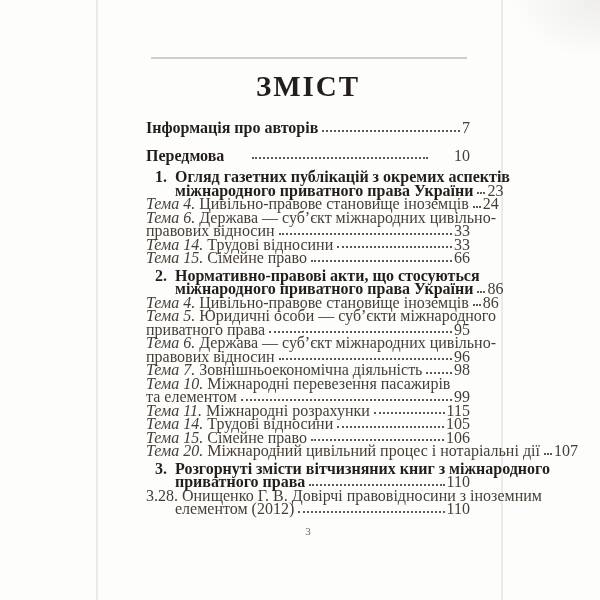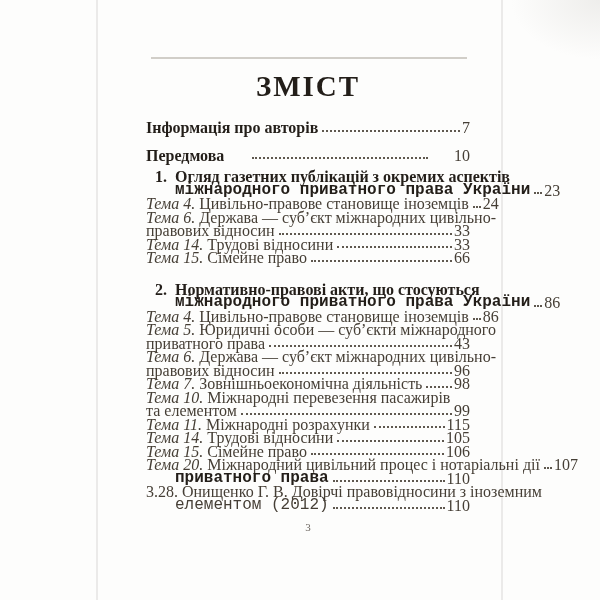--- a/index.html
+++ b/index.html
@@ -23,27 +23,27 @@
   h1.title{
     margin:12px 0 0 0;text-align:center;
     font-size:29px;line-height:30px;font-weight:bold;letter-spacing:2px;
     color:var(--bold,#231e19);
   }
   #toc{margin-top:20px;}
   .row{display:flex;align-items:flex-end;line-height:13.5px;font-size:16px;}
   .row .txt{white-space:nowrap;}
   .b{font-weight:bold;color:var(--bold,#231e19);}
   .it{font-style:italic;}
-  .ind{padding-left:29px;font-family:Liberation Mono, monospace;}
+  .ind{padding-left:29px;}
   .secnum{display:inline-block;width:20px;margin-left:9px;font-weight:bold;}
   .leader{flex:1 1 auto;min-width:8px;border-bottom:2px dotted var(--leader,#5f584f);margin:0 2px 3px 4px;}
   .pg{white-space:nowrap;}
   .mt-line{margin-top:14px;gap:24px;}
   .mt-sec1{margin-top:8px;}
-  .mt-sec{margin-top:18px;}
+  .mt-sec{margin-top:4px;}
   .footer{
     margin-top:9px;text-align:center;font-size:11px;color:#6b655e;
   }
 </style>
 </head>
 <body style="--text: #453e35; --bold: #231e19; --rule: #d1cec8; --leader: #5f584f;">
 
 <div class="scan-edge left"></div>
 <div class="scan-edge right"></div>
 <div class="corner-shade"></div>
@@ -105,21 +105,21 @@
         <span class="txt"><span class="it">Тема 4. </span>Цивільно-правове становище іноземців</span>
         <span class="leader"></span>
         <span class="pg">86</span>
       </div>
       <div class="row">
         <span class="txt"><span class="it">Тема 5. </span>Юридичні особи — суб’єкти міжнародного</span>
       </div>
       <div class="row">
         <span class="txt">приватного права</span>
         <span class="leader"></span>
-        <span class="pg">43</span>
+        <span class="pg">95</span>
       </div>
       <div class="row">
         <span class="txt"><span class="it">Тема 6. </span>Держава — суб’єкт міжнародних цивільно-</span>
       </div>
       <div class="row">
         <span class="txt">правових відносин</span>
         <span class="leader"></span>
         <span class="pg">96</span>
       </div>
       <div class="row">
@@ -148,20 +148,23 @@
       <div class="row">
         <span class="txt"><span class="it">Тема 15. </span>Сімейне право</span>
         <span class="leader"></span>
         <span class="pg">106</span>
       </div>
       <div class="row">
         <span class="txt"><span class="it">Тема 20. </span>Міжнародний цивільний процес і нотаріальні дії</span>
         <span class="leader"></span>
         <span class="pg">107</span>
       </div>
+      <div class="row mt-sec">
+        <span class="txt b"><span class="secnum">3.</span>Розгорнуті змісти вітчизняних книг з міжнародного</span>
+      </div>
       <div class="row">
         <span class="txt b ind">приватного права</span>
         <span class="leader"></span>
         <span class="pg">110</span>
       </div>
       <div class="row">
         <span class="txt"><span>3.28. </span>Онищенко Г. В. Довірчі правовідносини з іноземним</span>
       </div>
       <div class="row">
         <span class="txt ind">елементом (2012)</span>

